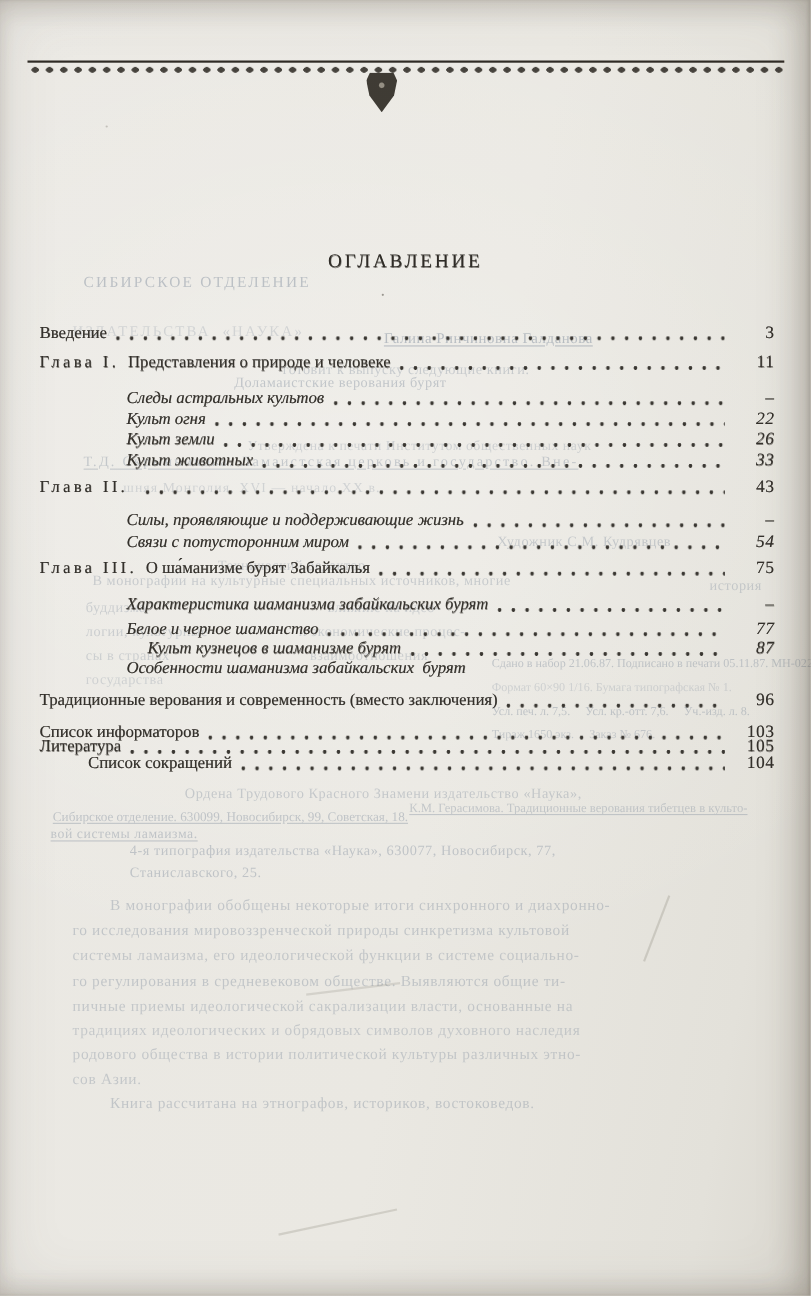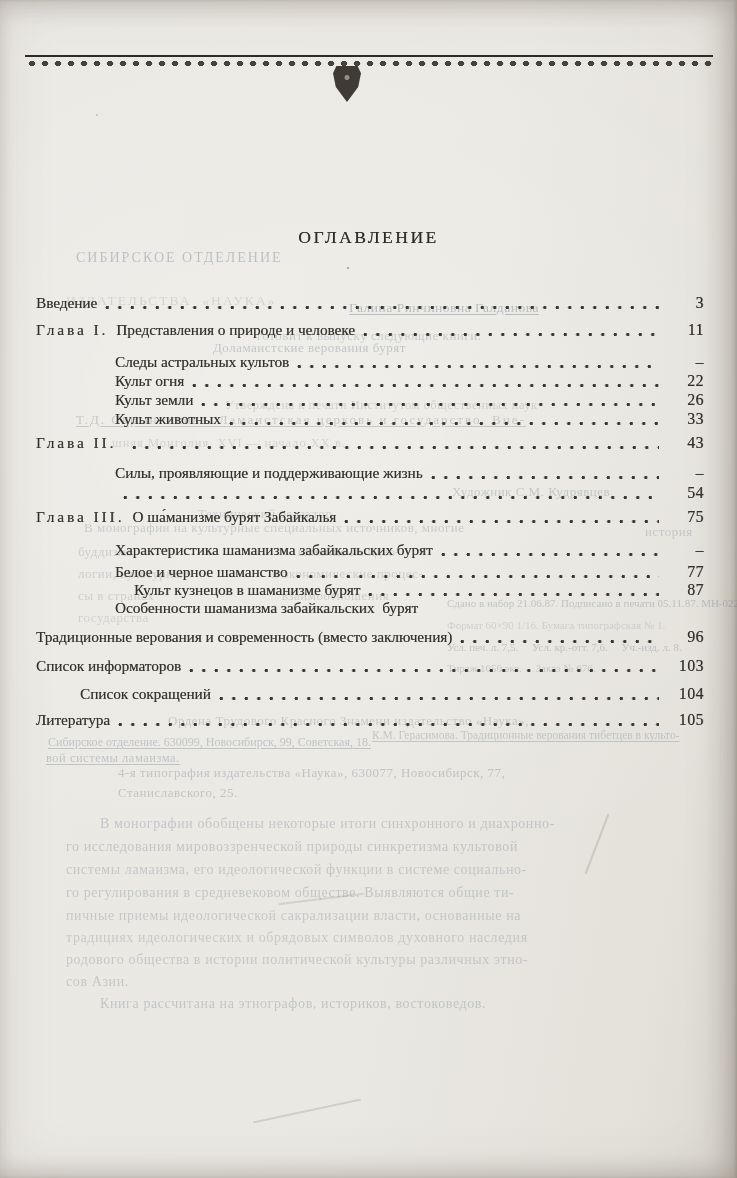--- a/index.html
+++ b/index.html
@@ -37,21 +37,21 @@
     letter-spacing:2.5px;color:#2f2c27;
     text-shadow:.3px .2px 0 rgba(45,42,37,.6);
   }
   
   .row{
     position:absolute;right:33px;display:flex;align-items:baseline;z-index:2;
     font-size:15.2px;line-height:19px;color:#34312c;
     text-shadow:.3px .2px 0 rgba(45,42,37,.55);
   }
   .row.lvl0{left:36px;}
-  .row.lvl1{left:115px;}
+  .row.lvl1{left:115px;font-style:italic;}
   .chap{letter-spacing:3px;margin-right:8px;white-space:pre;}
   .lbl{white-space:pre;}
   .leader{
     flex:1 1 auto;height:15px;align-self:flex-end;margin:0 9px 0 8px;
     background-image:radial-gradient(circle at 2.2px 10.5px,#3a3732 1.45px,rgba(0,0,0,0) 1.95px);
     background-size:12.5px 15px;background-repeat:repeat-x;
   }
   .leader.hidden{visibility:hidden;}
   .pg{min-width:36px;text-align:right;font-size:15.8px;letter-spacing:.5px;}
   
@@ -164,20 +164,21 @@
     <span class="pg">43</span>
   </div>
       <div class="row lvl1" style="top: 463px;">
 
     <span class="lbl">Силы, проявляющие и поддерживающие жизнь</span>
     <span class="leader"></span>
     <span class="pg">–</span>
   </div>
       <div class="row lvl1" style="top: 483px;">
 
+    <span class="lbl">Связи с потусторонним миром</span>
     <span class="leader"></span>
     <span class="pg">54</span>
   </div>
       <div class="row lvl0" style="top: 507px;">
     <span class="chap">Глава III.</span>
     <span class="lbl">О ша́манизме бурят Забайкалья</span>
     <span class="leader"></span>
     <span class="pg">75</span>
   </div>
       <div class="row lvl1" style="top: 540px;">
@@ -215,21 +216,21 @@
     <span class="lbl">Список информаторов</span>
     <span class="leader"></span>
     <span class="pg">103</span>
   </div>
       <div class="row lvl0" style="top: 684px; margin-left: 44px;">
 
     <span class="lbl">Список сокращений</span>
     <span class="leader"></span>
     <span class="pg">104</span>
   </div>
-      <div class="row lvl0" style="top: 710px;">
+      <div class="row lvl0" style="top: 669px;">
 
     <span class="lbl">Литература</span>
     <span class="leader"></span>
     <span class="pg">105</span>
   </div>
     </div>
   <div class="crease c1"></div>
   <div class="crease c2"></div>
   <div class="crease c3"></div>
   <div class="speck" style="left:347px;top:267px;width:2px;height:2px;"></div>

